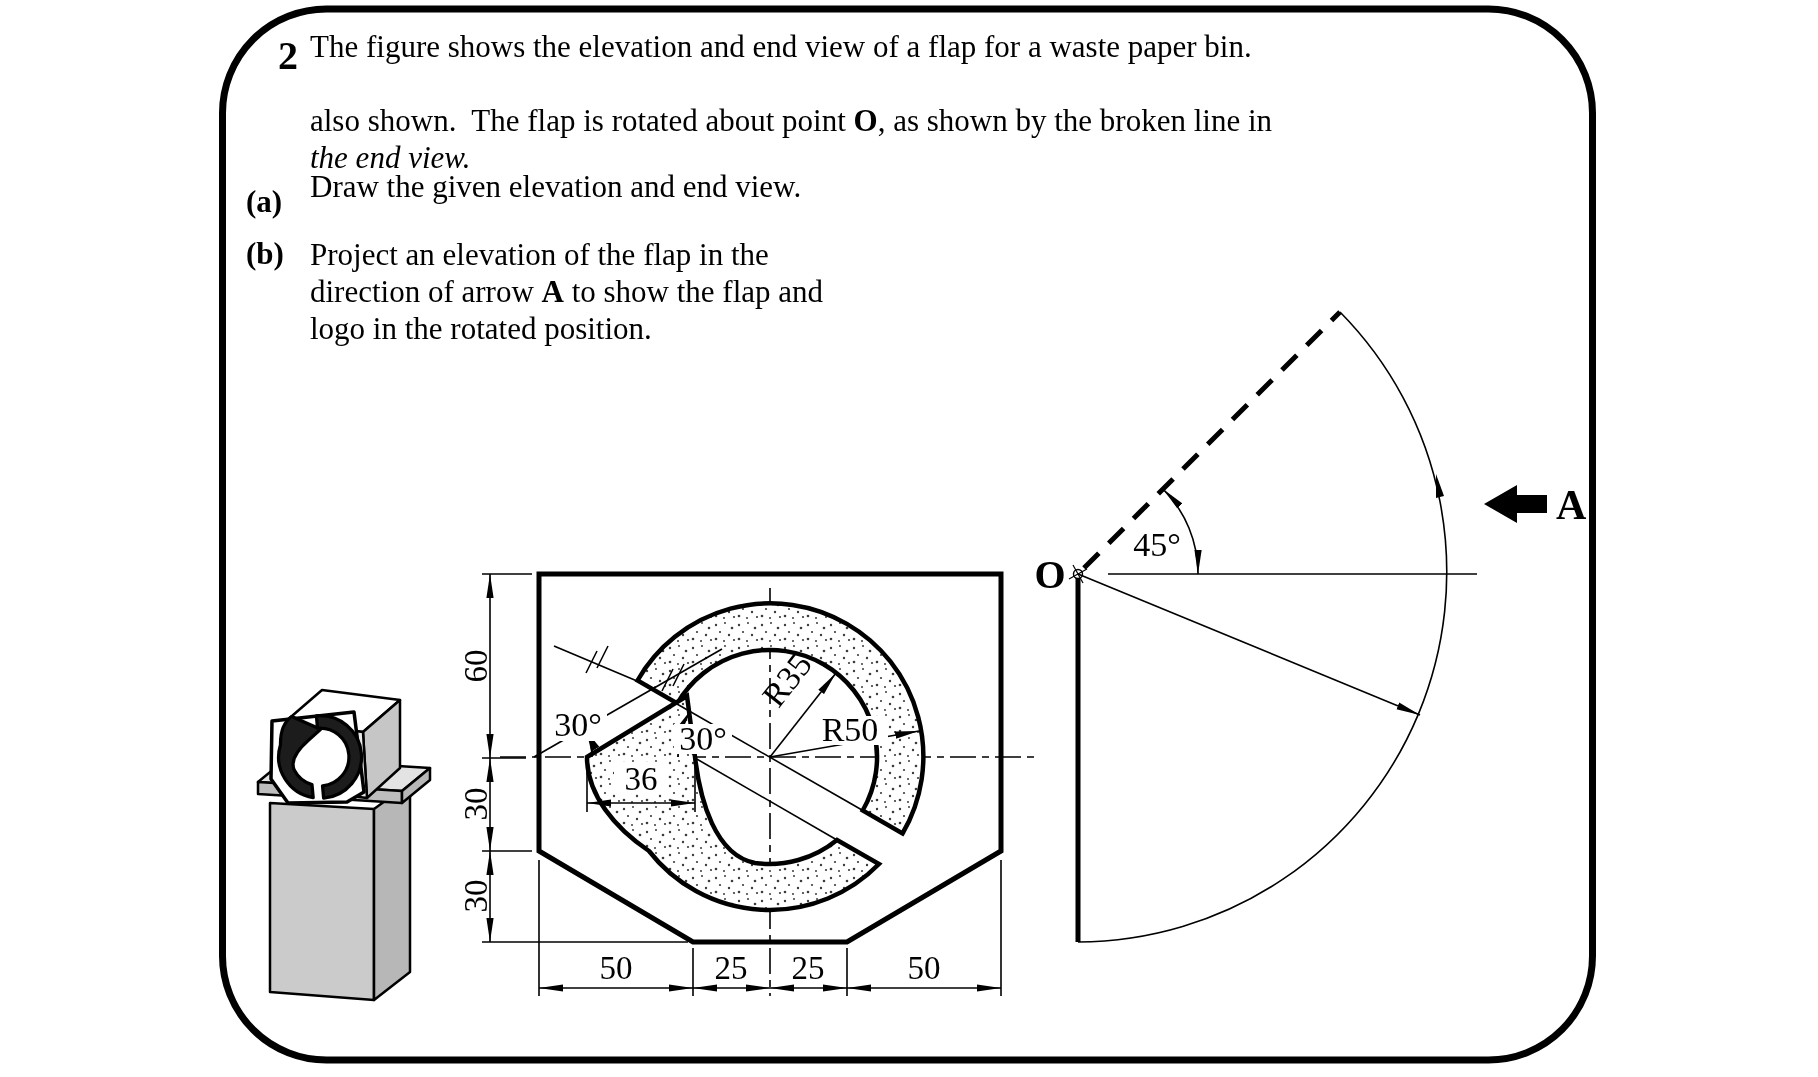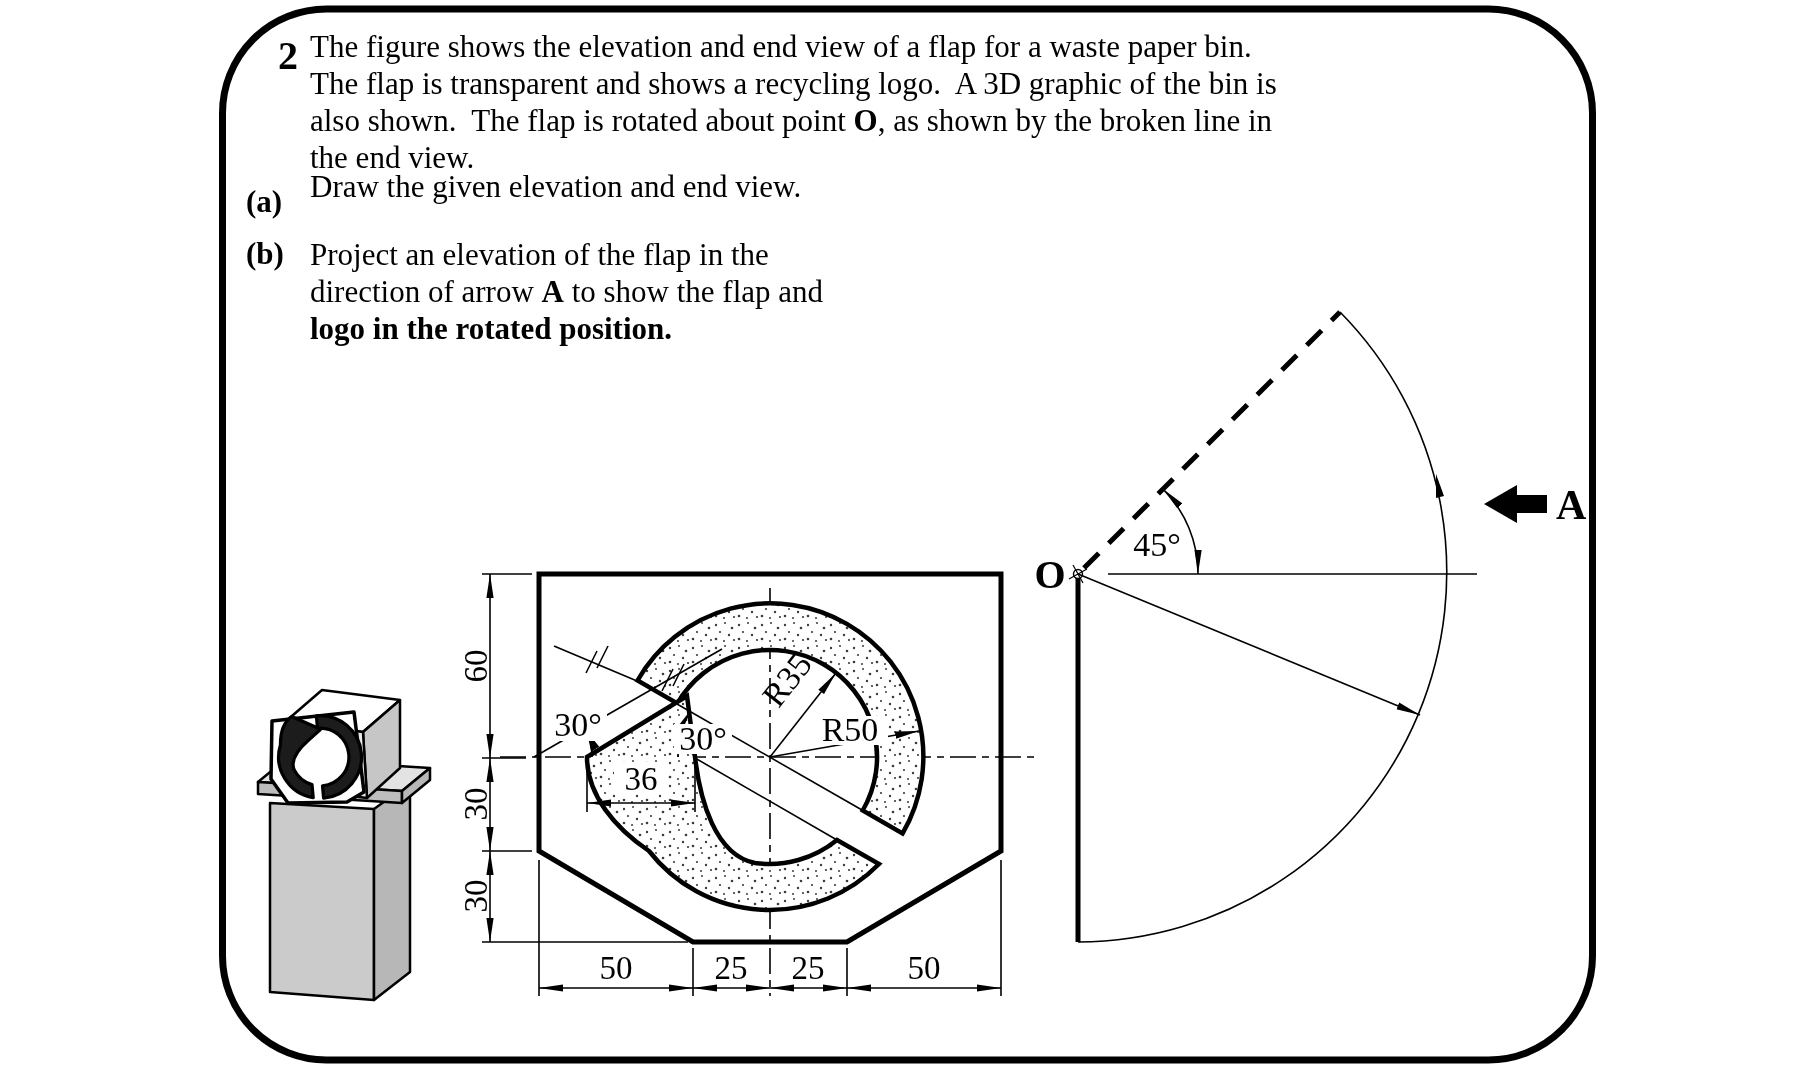--- a/index.html
+++ b/index.html
@@ -159,25 +159,24 @@
       <g transform="translate(320 757) rotate(55) scale(0.27) translate(-770 -757)" stroke-width="12">
         <use href="#logoUpper" fill="#1c1c1c"></use>
         <use href="#logoLower" fill="#1c1c1c"></use>
       </g>
     </g>
   </svg>
 
   <div class="qnum" style="left:278px;top:32px;">2</div>
 
   <div class="txt" style="left:310px;top:28px;"><span>The figure shows the elevation and end view of a flap for a waste paper bin.</span></div>
-  <div class="txt" style="left:310px;top:65px;"><span>The flap is transparent and shows a recycling logo.  A 3D graphic of the bin is</span></div>
   <div class="txt" style="left:310px;top:102px;text-align:center;"><span>also shown.  The flap is rotated about point </span><span class="b">O</span><span>, as shown by the broken line in</span></div>
-  <div class="txt" style="left:310px;top:139px;"><span>the end view.</span></div>
+  <div class="txt" style="left:310px;top:139px;font-style:italic;"><span>the end view.</span></div>
 
   <div class="pmark" style="left:246px;top:184px;">(a)</div>
   <div class="txt" style="left:310px;top:168px;"><span>Draw the given elevation and end view.</span></div>
 
   <div class="pmark" style="left:246px;top:236px;">(b)</div>
   <div class="txt" style="left:310px;top:273px;"><span>direction of arrow </span><span class="b">A</span><span> to show the flap and</span></div>
   <div class="txt" style="left:310px;top:236px;"><span>Project an elevation of the flap in the</span></div>
-  <div class="txt" style="left:310px;top:310px;font-weight:bold;"><span>logo in the rotated position.</span></div>
+  <div class="txt" style="left:310px;top:310px;"><span>logo in the rotated position.</span></div>
 
 </div>
 
 </body></html>

